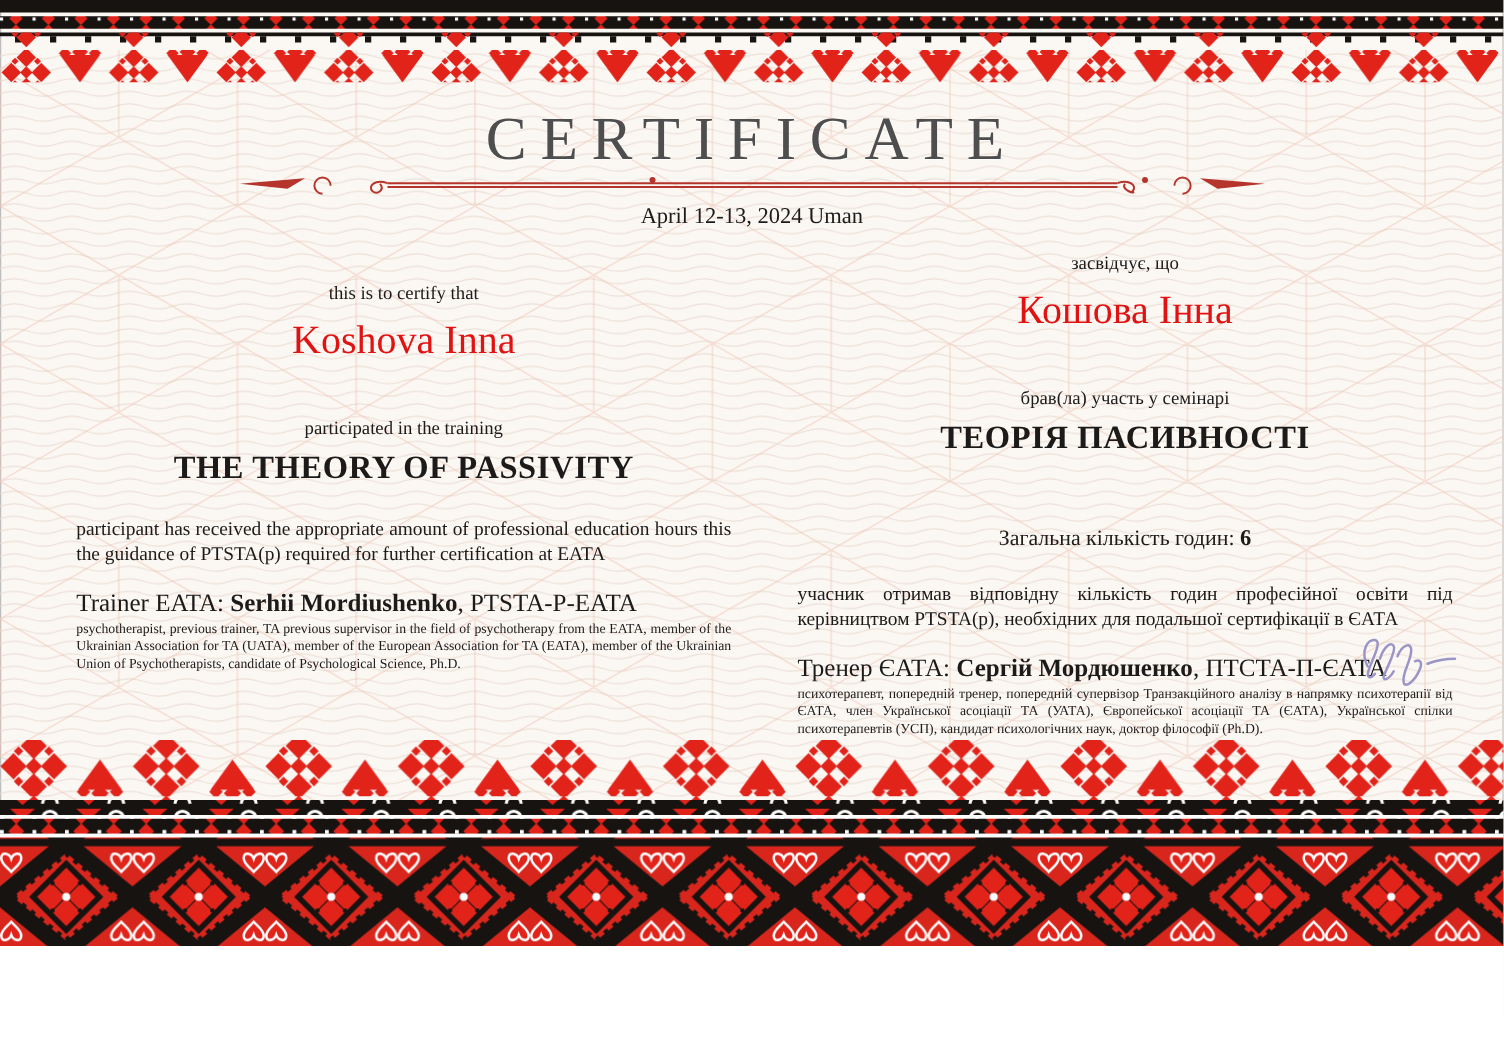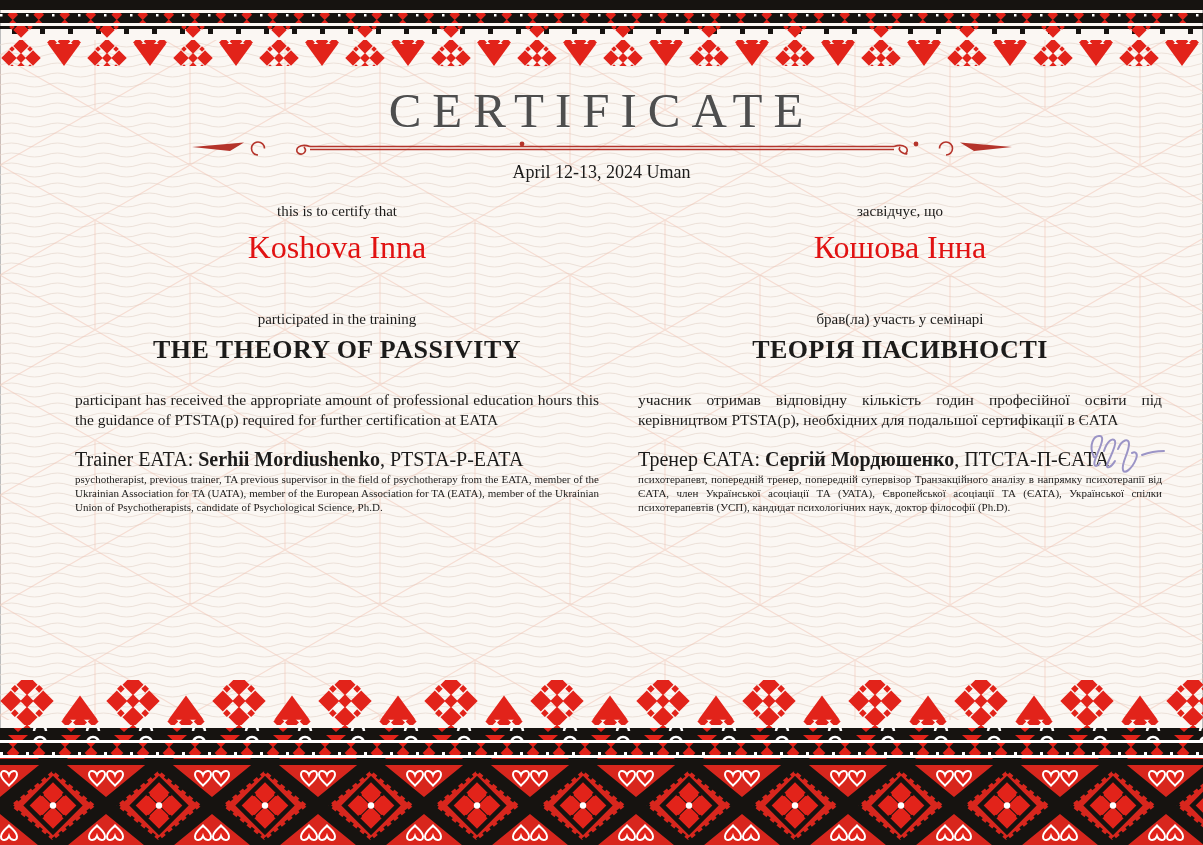--- a/index.html
+++ b/index.html
@@ -9,21 +9,21 @@
     --ornament-black:#161310;
     --band-red:#d8261d;
     --title-gray:#4e4e4e;
     --text-black:#1c1b1a;
     --signature-ink:#9b94c6;
     --paper:#fbf7f3;
   }
   html,body{margin:0;padding:0;}
   body{font-family:"Liberation Serif", serif; background:#fff;}
   .page{
-    position:relative;width:1203px;height:845px;
+    position:relative;width:1203px;height:757px;
     background:var(--paper);
     overflow:hidden;
     box-shadow: inset 0 0 0 1px #bdbdbd;
   }
   .bg-layer{position:absolute;inset:0;pointer-events:none;}
   .border-top{position:absolute;top:0;left:0;}
   .border-bottom{position:absolute;bottom:0;left:0;}
 
   .cert-title{
     position:absolute;top:82px;left:0;width:100%;
@@ -33,21 +33,21 @@
     font-weight:500;
     text-shadow: 0 1px 0 #ffffff;
   }
   .flourish{position:absolute;top:133px;left:50%;transform:translateX(-50%);}
   .cert-date{
     position:absolute;top:162px;left:0;width:100%;
     text-align:center;font-size:18px;color:var(--text-black);
   }
 
   .col{position:absolute;top:203px;width:524px;text-align:center;color:var(--text-black);}
-  .col-left{left:75px;}
+  .col-left{left:61px;margin-top:24px;}
   .col-right{left:638px;}
 
   .small-label{font-size:15px;}
   .big-name{margin-top:10px;font-size:32px;color:var(--name-red);line-height:1.1;}
   .participated{margin-top:46px;font-size:15px;}
   .training-title{margin-top:7px;font-size:26px;font-weight:bold;letter-spacing:0.5px;}
   .hours-line{margin-top:55px;font-size:17.5px;}
   .hours-line b{font-size:18px;}
   .desc{
     margin-top:25px;text-align:justify;
@@ -220,20 +220,21 @@
     <div class="desc">participant has received the appropriate amount of professional education hours this the guidance of PTSTA(p) required for further certification at EATA</div>
     <div class="trainer-line"><span>Trainer EATA: </span><b>Serhii Mordiushenko</b><span>, PTSTA-P-EATA</span></div>
     <div class="bio">psychotherapist, previous trainer, TA previous supervisor in the field of psychotherapy from the EATA, member of the Ukrainian Association for TA (UATA), member of the European Association for TA (EATA), member of the Ukrainian Union of Psychotherapists, candidate of Psychological Science, Ph.D.</div>
   </div>
 
   <div class="col col-right">
     <div class="small-label">засвідчує, що</div>
     <div class="big-name">Кошова Інна</div>
     <div class="participated">брав(ла) участь у семінарі</div>
     <div class="training-title">ТЕОРІЯ ПАСИВНОСТІ</div>
+    <div class="hours-line"><span>Загальна кількість годин: </span><b>6</b></div>
     <div class="desc">учасник отримав відповідну кількість годин професійної освіти під керівництвом PTSTA(p), необхідних для подальшої сертифікації в ЄАТА</div>
     <div class="trainer-line"><span>Тренер ЄАТА: </span><b>Сергій Мордюшенко</b><span>, ПТСТА-П-ЄАТА</span>
       <svg class="signature" width="90" height="52" viewBox="0 0 90 52">
         <g fill="none" stroke="#9b94c6" stroke-width="2" stroke-linecap="round">
           <path d="M14 30 C 8 18, 14 8, 20 9 C 26 10, 18 24, 15 33 C 13 39, 16 41, 20 36"></path>
           <path d="M24 24 C 27 14, 33 10, 35 14 C 37 18, 29 32, 27 38 C 26 42, 31 41, 35 34"></path>
           <path d="M38 22 C 42 12, 49 11, 49 17 C 49 26, 41 36, 43 43 C 44 48, 52 42, 56 32 C 58 27, 56 24, 52 26"></path>
           <path d="M62 28 C 70 25, 76 24, 84 24"></path>
         </g>
       </svg>

